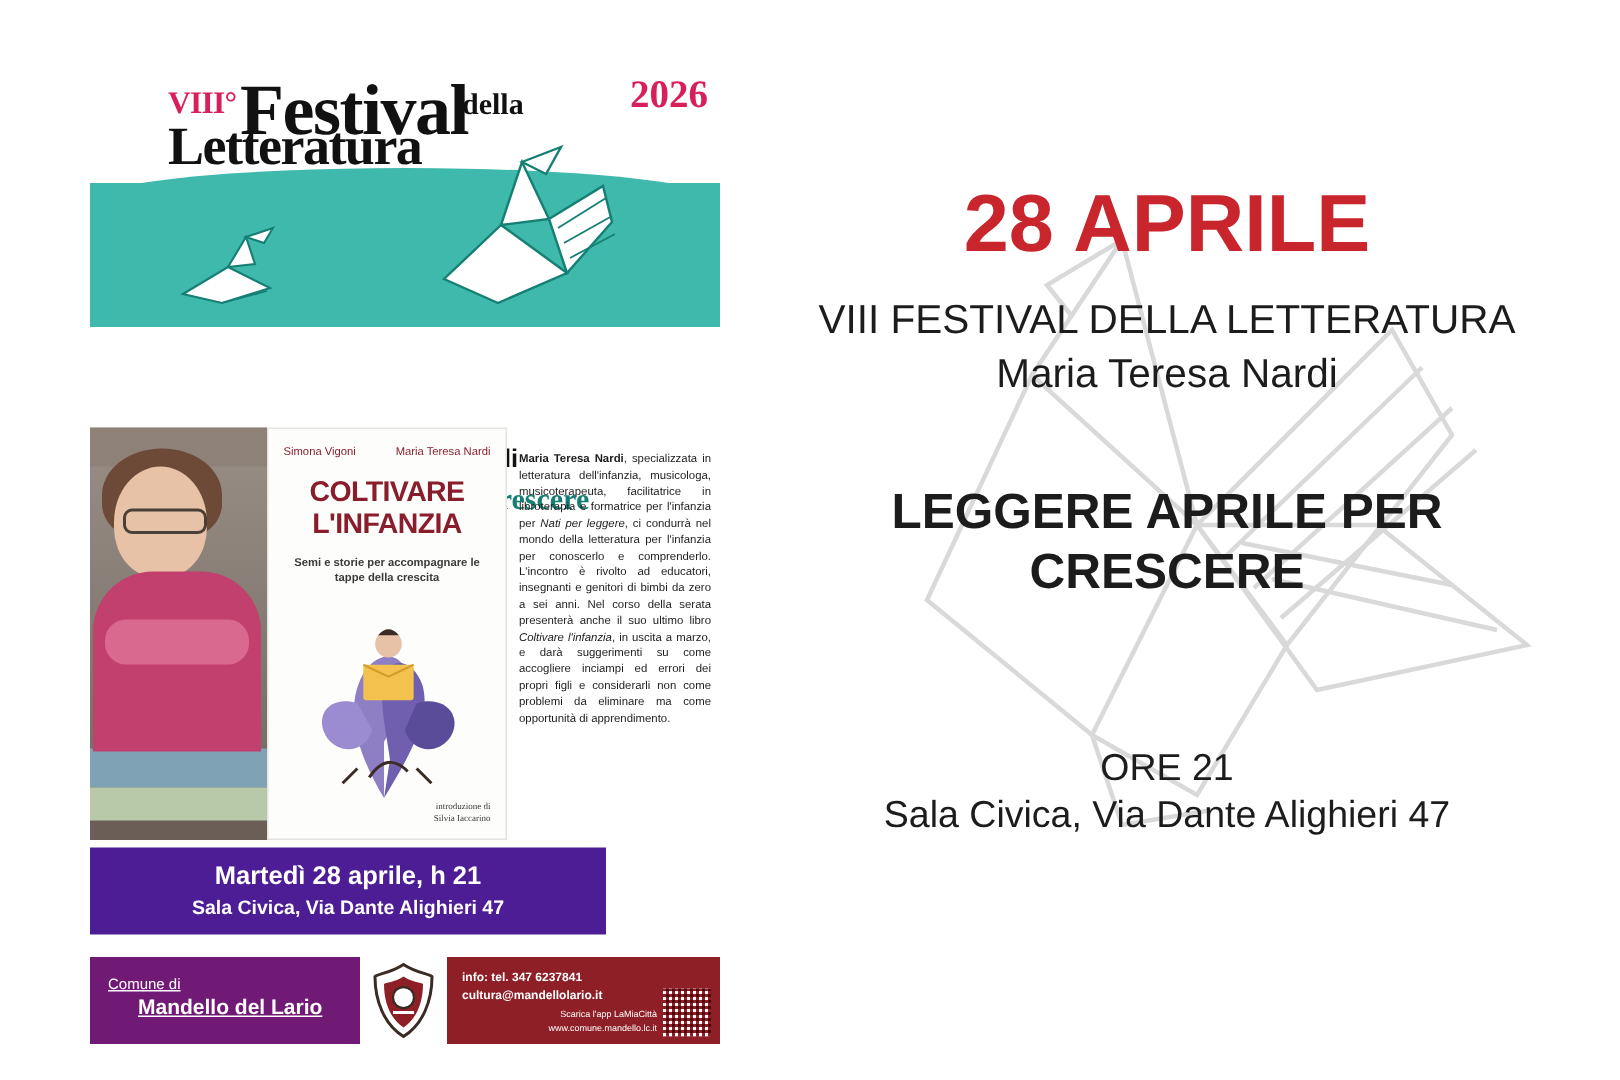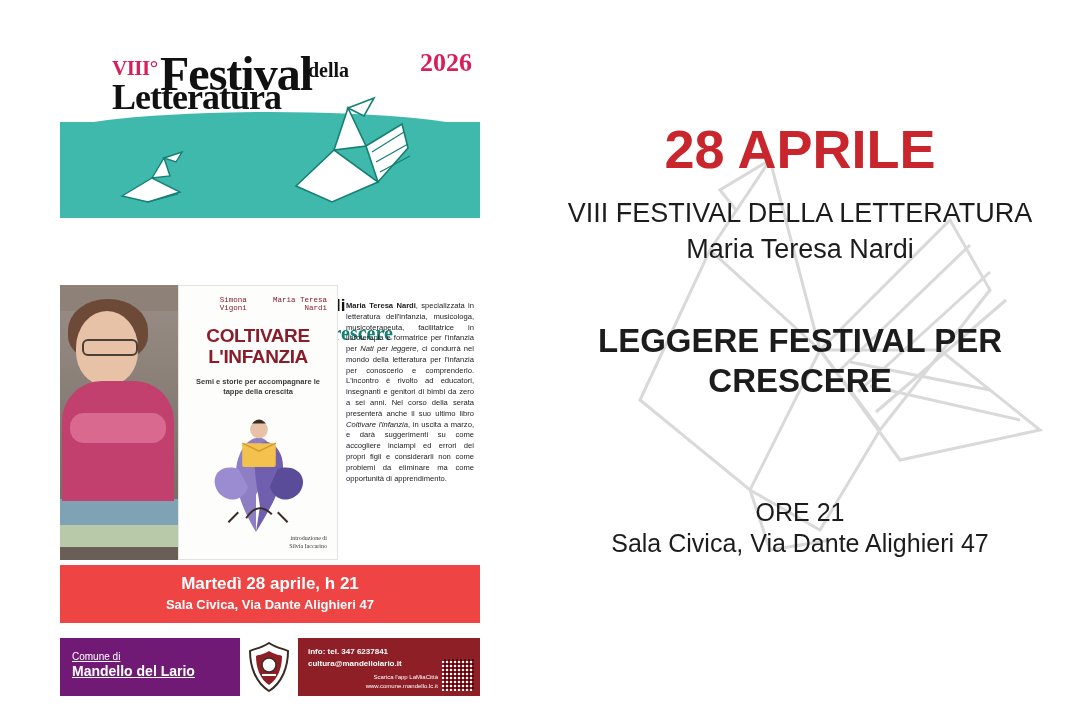--- a/index.html
+++ b/index.html
@@ -194,21 +194,21 @@
     position: relative;
     box-sizing: border-box;
     padding: 10px 8px;
     text-align: center;
   }
   .bk-authors {
     display: flex;
     justify-content: space-between;
     font-size: 7.5px;
     color: #8a1d2c;
-    font-family: Liberation Mono, monospace;
+    font-family: Liberation Sans, sans-serif;
     padding: 0 2px;
     text-align: right;
   }
   .bk-title {
     margin-top: 14px;
     font-family: "Liberation Sans", sans-serif;
     font-weight: bold;
     font-size: 19px;
     line-height: 1.08;
     color: #8a1d2c;
@@ -252,23 +252,23 @@
     margin-top: 14px;
   }
   .blurb b { font-weight: bold; }
   .blurb i { font-style: italic; }
 
   
   .info-band {
     position: absolute;
     left: 0;
     top: 525px;
-    width: 420px;
+    width: 344px;
     height: 58px;
-    background: #ef4444;
+    background: #4c1d95;
     text-align: center;
     color: #ffffff;
   }
   .info-line1 {
     padding-top: 9px;
     font-family: "Liberation Sans", sans-serif;
     font-weight: bold;
     font-size: 17px;
   }
   .info-line2 {
@@ -298,20 +298,21 @@
   }
   .comune-small {
     font-size: 10px;
     font-family: "Liberation Sans", sans-serif;
   }
   .comune-big {
     font-size: 14px;
     font-weight: bold;
     font-family: "Liberation Sans", sans-serif;
     margin-top: 1px;
+    margin-left: 20px;
   }
   .crest-box {
     width: 58px;
     display: flex;
     align-items: center;
     justify-content: center;
   }
   .contact-box {
     flex: 1;
     background: #8e1f26;
@@ -344,21 +345,21 @@
     background:
       repeating-linear-gradient(90deg, #ffffff 0 2px, #8e1f26 2px 4px),
       repeating-linear-gradient(0deg, #ffffff 0 2px, #8e1f26 2px 4px);
     background-blend-mode: multiply;
     background-color: #ffffff;
   }
 
   
   .right {
     position: absolute;
-    left: 520px;
+    left: 498px;
     top: 0;
     width: 560px;
     height: 580px;
   }
   .origami-bg {
     position: absolute;
     left: 0;
     top: 100px;
     width: 560px;
     height: 480px;
@@ -547,20 +548,20 @@
       <path d="M230 390 L300 430 L360 330"></path>
       <path d="M230 390 L250 450 L310 440"></path>
     </g>
   </svg>
 
   <div class="right-content">
     <div class="date">28 APRILE</div>
     <div class="fest-line">VIII FESTIVAL DELLA LETTERATURA</div>
     <div class="speaker">Maria Teresa Nardi</div>
     <div class="event-title">
-      <div>LEGGERE FESTIVAL PER</div>
+      <div>LEGGERE APRILE PER</div>
       <div>CRESCERE</div>
     </div>
     <div class="time">ORE 21</div>
     <div class="venue">Sala Civica, Via Dante Alighieri 47</div>
   </div>
 
 </div>
 
 </body></html>

